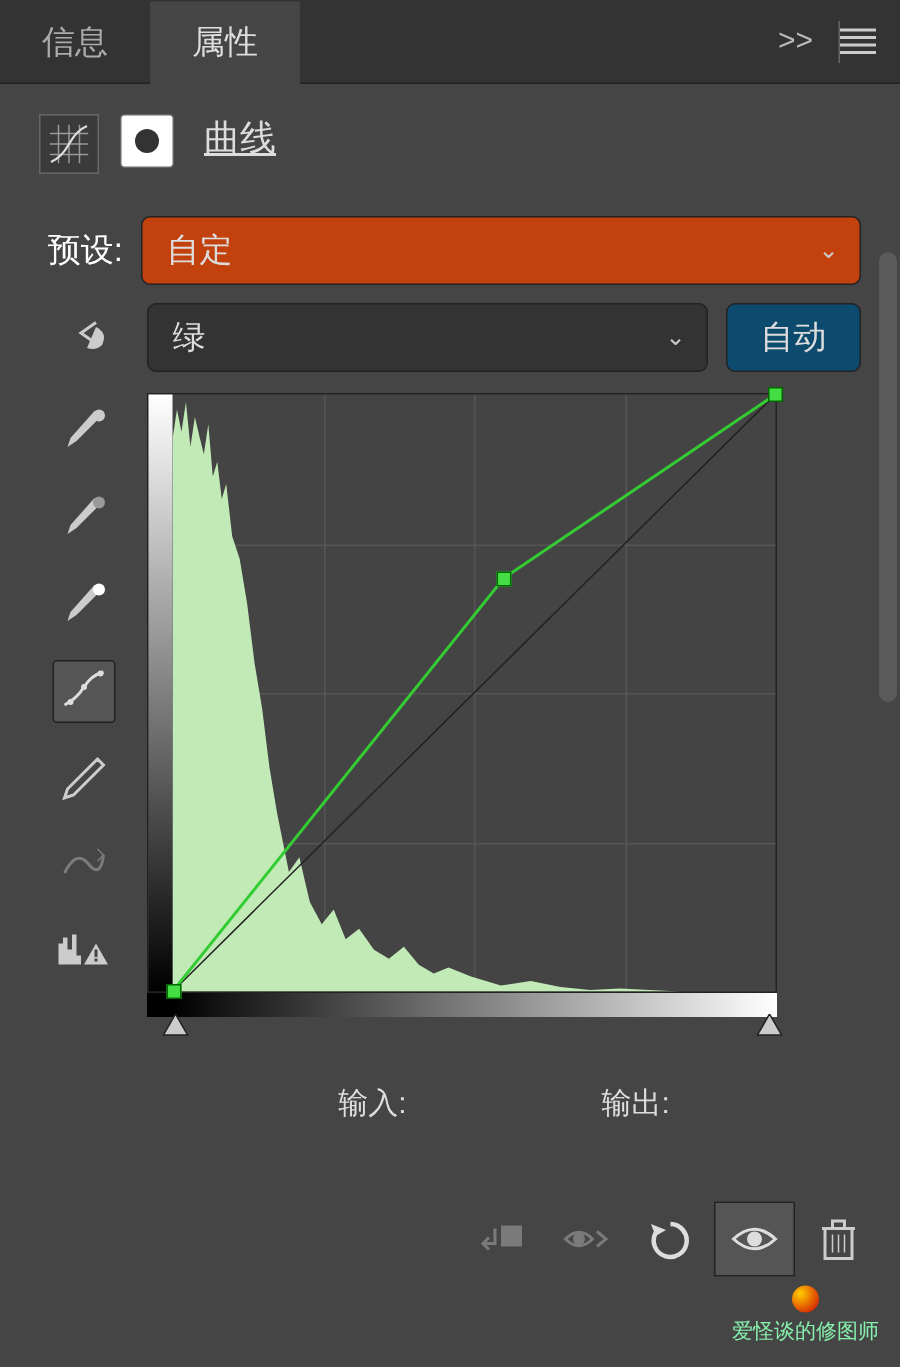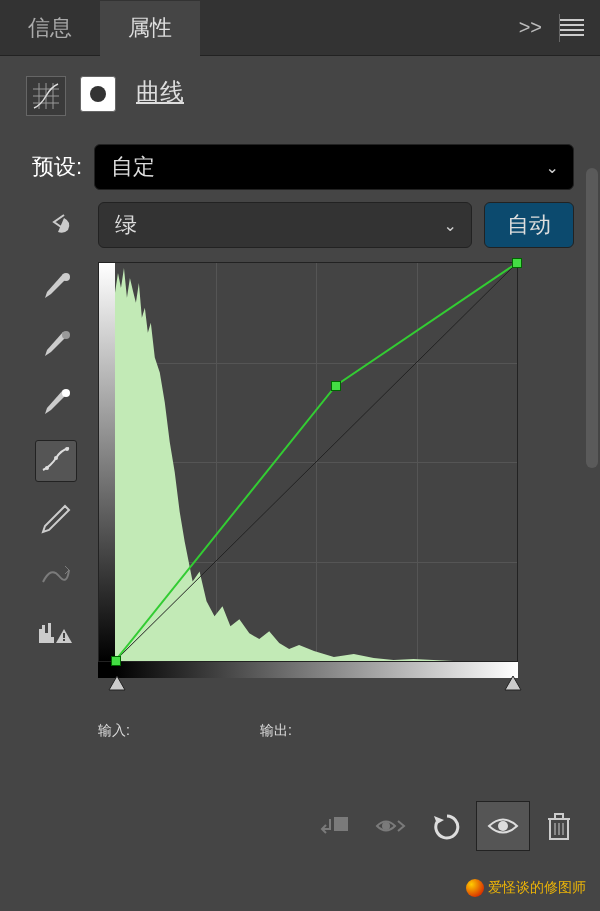--- a/index.html
+++ b/index.html
@@ -15,21 +15,21 @@
 
 .content { padding: 20px 26px 0; }
 .type-row { display: flex; align-items: flex-start; gap: 14px; margin-bottom: 28px; text-decoration: underline; }
 .icon-btn { width: 40px; height: 40px; border: 1px solid #666; background: #3a3a3a; display: flex; align-items: center; justify-content: center; cursor: pointer; }
 .type-label { font-size: 24px; color: #ddd; margin-left: 6px; }
 
 .main-area { display: flex; gap: 12px; }
 .controls { flex: 1; }
 .row { display: flex; align-items: center; gap: 12px; margin-bottom: 12px; }
 .row-label { width: 56px; font-size: 22px; color: #ffffff; text-align: right; }
-.select { flex: 1; height: 46px; background: #000000; border: 1px solid #222; border-radius: 6px; display: flex; align-items: center; padding: 0 16px; font-size: 22px; cursor: pointer; position: relative; }
+.select { flex: 1; height: 46px; background: #c2410c; border: 1px solid #222; border-radius: 6px; display: flex; align-items: center; padding: 0 16px; font-size: 22px; cursor: pointer; position: relative; }
 .chev { position: absolute; right: 14px; font-size: 16px; color: #ccc; }
 .row2 { display: flex; align-items: center; gap: 12px; margin-bottom: 14px; }
 .hand-icon { width: 60px; display: flex; justify-content: center; }
 .channel-select { flex: 1; height: 46px; background: #333; border: 1px solid #222; border-radius: 6px; display: flex; align-items: center; padding: 0 16px; font-size: 22px; cursor: pointer; position: relative; }
 .auto-btn { width: 90px; height: 46px; background: #0c4a6e; border: 1px solid #222; border-radius: 6px; display: flex; align-items: center; justify-content: center; font-size: 22px; cursor: pointer; }
 
 .chart-row { display: flex; gap: 12px; }
 .tool-col { width: 60px; display: flex; flex-direction: column; gap: 16px; align-items: center; padding-top: 4px; }
 .tool { width: 42px; height: 42px; display: flex; align-items: center; justify-content: center; cursor: pointer; border-radius: 3px; }
 .tool.active { background: #555; border: 1px solid #222; }
@@ -46,29 +46,29 @@
 .histo-svg { width: 100%; height: 100%; }
 
 .curve-line { position: absolute; left: 16px; top: 0; right: 0; bottom: 0; pointer-events: none; }
 .green-line { stroke: #3c3; stroke-width: 2; fill: none; }
 .handle { position: absolute; width: 10px; height: 10px; background: #4d4; border: 1px solid #060; cursor: grab; }
 
 .hgrad { width: 420px; height: 16px; background: linear-gradient(to right, #000 4%, #fff); margin-top: 0; }
 .sliders { width: 420px; height: 20px; position: relative; }
 .slider { position: absolute; top: -2px; cursor: grab; }
 
-.io-row { display: flex; gap: 130px; margin-top: 24px; font-size: 14px; }
+.io-row { display: flex; justify-content: center; gap: 130px; margin-top: 24px; font-size: 20px; }
 
 .bottom-bar { position: absolute; bottom: 60px; right: 14px; display: flex; gap: 2px; align-items: center; }
 .bottom-bar .bbtn { width: 54px; height: 50px; display: flex; align-items: center; justify-content: center; cursor: pointer; }
 .bbtn.on { background: #555; border: 1px solid #222; }
 .bbtn.disabled svg { opacity: 0.35; }
 .scroll-thumb { position: absolute; right: 2px; top: 168px; width: 12px; height: 300px; background: #5a5a5a; border-radius: 6px; cursor: grab; }
 
-.watermark { position: absolute; bottom: 14px; right: 14px; color: #eab308; font-size: 14px; display: flex; align-items: center; gap: 4px; }
+.watermark { position: absolute; bottom: 14px; right: 14px; color: #86efac; font-size: 14px; display: flex; align-items: center; gap: 4px; flex-direction: column; }
 .wm-icon { width: 18px; height: 18px; border-radius: 50%; background: radial-gradient(circle at 30% 30%, #fc0, #c00); }
 
 .divider { position: absolute; right: 40px; top: 14px; width: 1px; height: 28px; background: #666; }
 </style>
 </head>
 <body>
 
 <div class="panel-tabs">
   <div class="tab">信息</div>
   <div class="tab active">属性</div>

